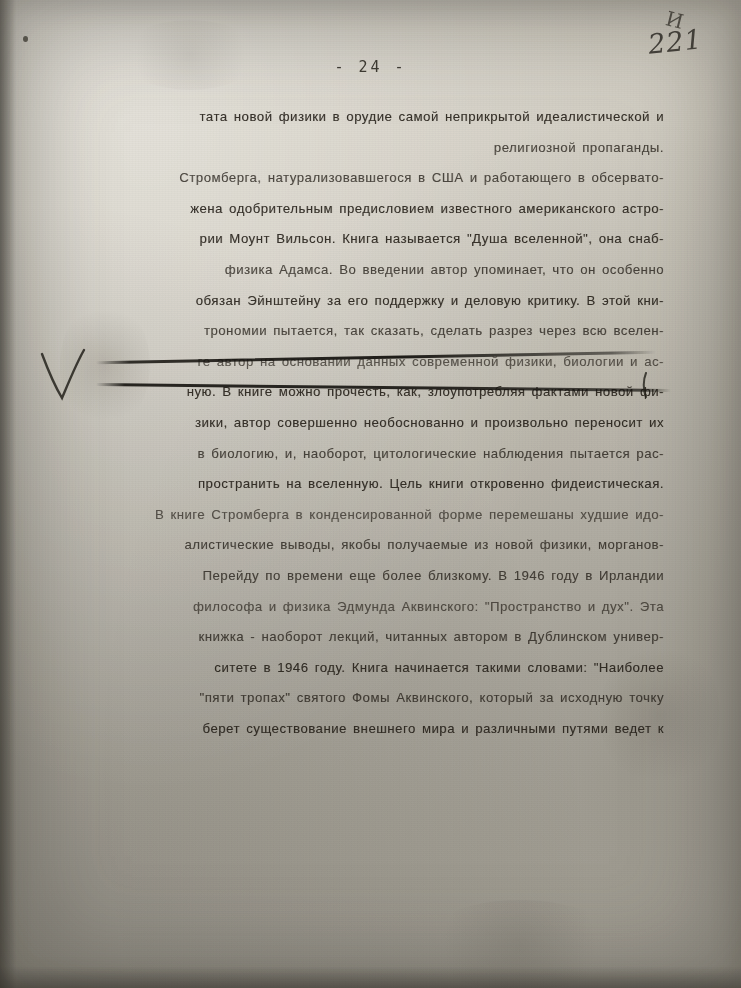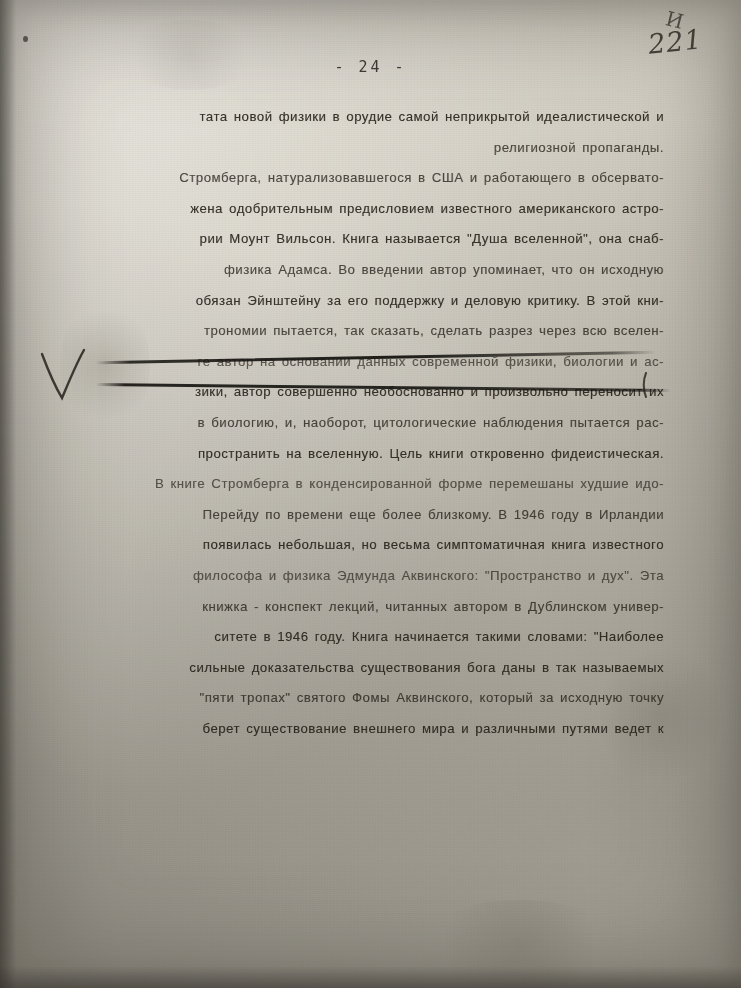--- a/index.html
+++ b/index.html
@@ -201,36 +201,36 @@
 
   <div id="body-text">
       <p>
         <span class="line fade-b">тата новой физики в орудие самой неприкрытой идеалистической и</span>
         <span class="line fade-a">религиозной пропаганды.</span>
       </p>
       <p>
         <span class="line fade-a">Стромберга, натурализовавшегося в США и работающего в обсервато-</span>
         <span class="line fade-b">жена одобрительным предисловием известного американского астро-</span>
         <span class="line fade-b">рии Моунт Вильсон. Книга называется "Душа вселенной", она снаб-</span>
-        <span class="line fade-a">физика Адамса. Во введении автор упоминает, что он исходную</span>
+        <span class="line fade-a">физика Адамса. Во введении автор упоминает, что он особенно</span>
         <span class="line fade-b">обязан Эйнштейну за его поддержку и деловую критику. В этой кни-</span>
         <span class="line fade-a">трономии пытается, так сказать, сделать разрез через всю вселен-</span>
         <span class="line fade-c">ге автор на основании данных современной физики, биологии и ас-</span>
+        <span class="line fade-b">ную. В книге можно прочесть, как, злоупотребляя фактами новой фи-</span>
         <span class="line fade-b">зики, автор совершенно необоснованно и произвольно переносит их</span>
         <span class="line fade-a">в биологию, и, наоборот, цитологические наблюдения пытается рас-</span>
         <span class="line fade-b">пространить на вселенную. Цель книги откровенно фидеистическая.</span>
         <span class="line fade-c">В книге Стромберга в конденсированной форме перемешаны худшие идо-</span>
+        <span class="line fade-a">алистические выводы, якобы получаемые из новой физики, морганов-</span>
       </p>
       <p>
         <span class="line fade-a"><span class="indent"></span>Перейду по времени еще более близкому. В 1946 году в Ирландии</span>
-        <span class="line fade-b">появилась небольшая, но весьма симптоматичная книга известного</span>
         <span class="line fade-c">философа и физика Эдмунда Аквинского: "Пространство и дух". Эта</span>
-        <span class="line fade-a">книжка - конспект лекций, читанных автором в Дублинском универ-</span>
+        <span class="line fade-a">книжка - наоборот лекций, читанных автором в Дублинском универ-</span>
         <span class="line fade-b">ситете в 1946 году. Книга начинается такими словами: "Наиболее</span>
-        <span class="line fade-b">сильные доказательства существования бога даны в так называемых</span>
         <span class="line fade-a">"пяти тропах" святого Фомы Аквинского, который за исходную точку</span>
         <span class="line fade-b">берет существование внешнего мира и различными путями ведет к</span>
       </p>
     </div>
 
   <svg id="check-mark" viewBox="0 0 52 56">
     <path d="M4 6 C10 22, 18 40, 24 50 C30 36, 38 16, 46 2" fill="none" stroke="#26231d" stroke-width="2.4" stroke-linecap="round" opacity="0.85"></path>
   </svg>
 
   <div id="strike-line-1"></div>

